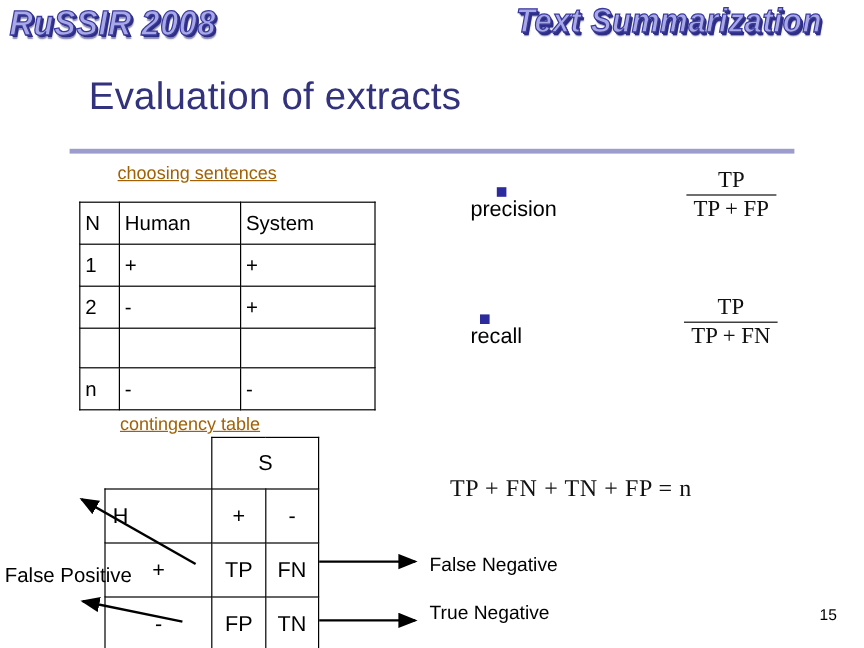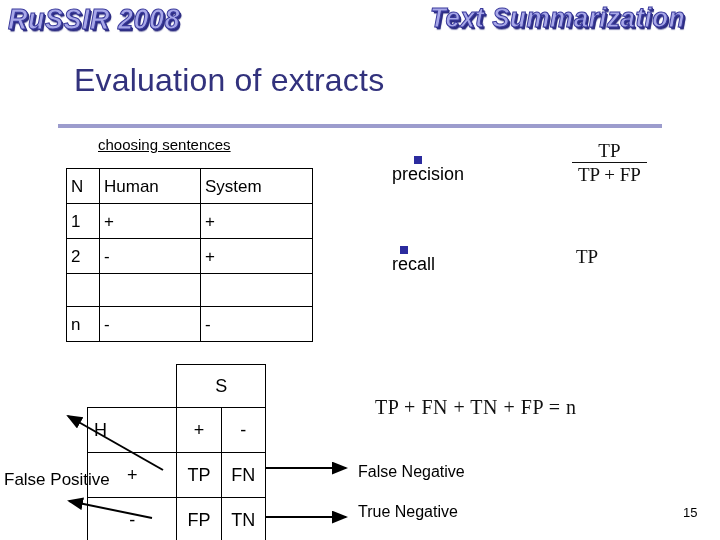--- a/index.html
+++ b/index.html
@@ -67,21 +67,21 @@
     top: 124px;
     width: 604px;
     height: 4px;
     background: #9c9ccd;
   }
 
   
   .caption {
     position: absolute;
     font-size: 15px;
-    color: #000000;
+    color: #a16207;
     text-decoration: underline;
     white-space: nowrap;
   }
   #cap-choosing { left: 98px; top: 136px; }
   #cap-contingency { left: 100px; top: 345px; }
 
   
   #sentences-table {
     position: absolute;
     left: 66px;
@@ -157,21 +157,21 @@
   }
 
   
   .bullet-row {
     position: absolute;
     display: flex;
     align-items: center;
     flex-direction: column;
   }
   #bullet-precision { left: 392px; top: 156px; }
-  #bullet-recall    { left: 392px; top: 246px; }
+  #bullet-recall    { left: 392px; top: 262px; }
   .bullet-square {
     width: 8px;
     height: 8px;
     background: #2b2b9e;
     margin-right: 20px;
     flex: 0 0 auto;
   }
   .bullet-label {
     font-size: 18px;
     color: #000;
@@ -256,20 +256,21 @@
         <td class="c-s"></td>
       </tr>
       <tr>
         <td class="c-n">n</td>
         <td class="c-h">-</td>
         <td class="c-s">-</td>
       </tr>
     </tbody>
   </table>
 
+  <div class="caption" id="cap-contingency">contingency table</div>
 
   <table id="contingency-table">
     <tbody>
       <tr class="s-row">
         <td class="corner col-h"></td>
         <td class="col-a" colspan="2">S</td>
       </tr>
       <tr>
         <td class="col-h h-left">H</td>
         <td class="col-a">+</td>
@@ -321,20 +322,21 @@
   <div class="math" id="math-precision">
     <span class="frac">
       <span class="num">TP</span>
       <span class="den">TP + FP</span>
     </span>
   </div>
 
   <div class="math" id="math-recall">
     <span class="frac">
       <span class="num">TP</span>
+      <span class="den">TP + FN</span>
     </span>
   </div>
 
   <div class="math" id="math-sum">TP + FN + TN + FP = n</div>
 
   <div id="page-number">15</div>
 
 </div>
 
 </body></html>

